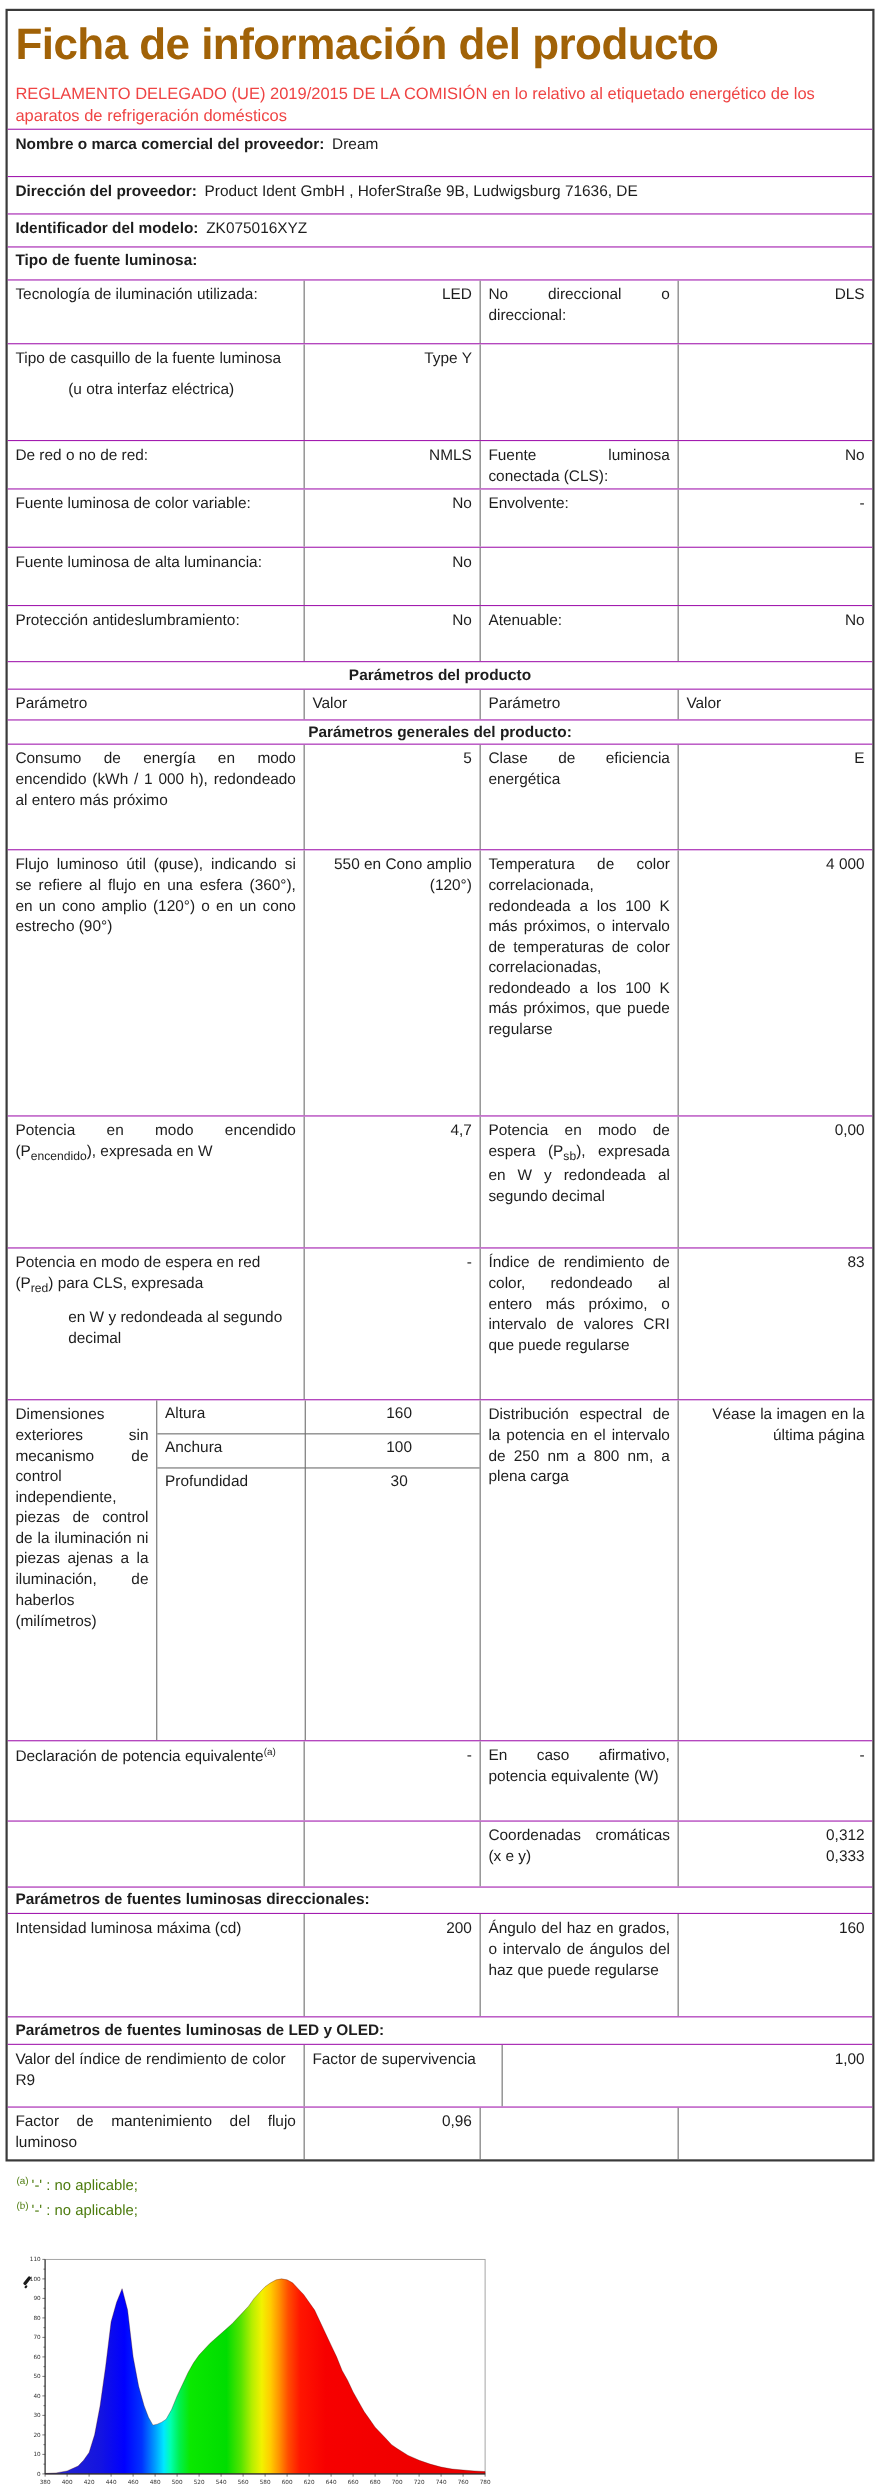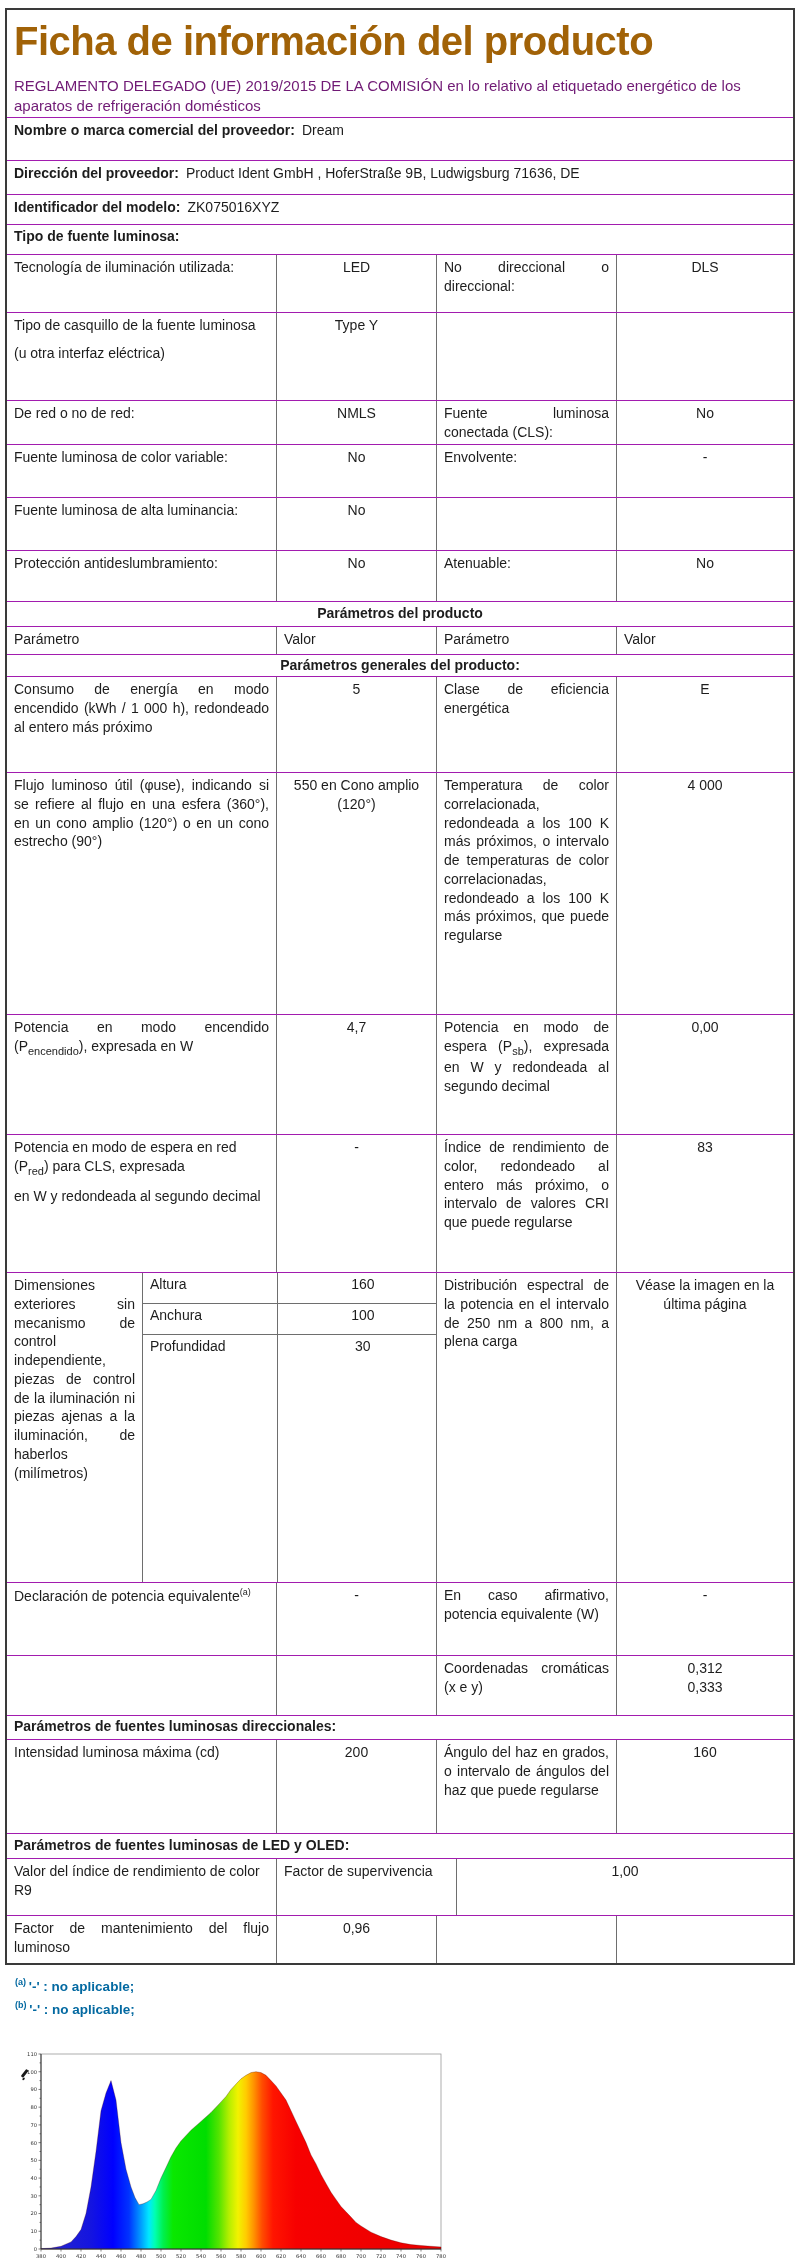--- a/index.html
+++ b/index.html
@@ -12,39 +12,39 @@
   .tbl{border:2px solid #3a3a3a;width:790px;box-sizing:border-box;background:#fff;}
   .row{display:flex;border-top:1px solid #a21caf;box-sizing:border-box;overflow:hidden;}
   .row:first-child{border-top:none;}
   .cell{box-sizing:border-box;padding:3px 7px;font-size:14px;line-height:1.34;overflow:hidden;}
   .full{width:100%;}
   .cA{width:269px;}
   .cB{width:160px;border-left:1px solid #6e6e6e;}
   .cC{width:180px;border-left:1px solid #6e6e6e;}
   .cD{flex:1;border-left:1px solid #6e6e6e;}
   .just{text-align:justify;}
-  .ctr{text-align:center;}
+  .ctr{text-align:right;}
   .hdr-center{text-align:center;font-weight:700;padding-top:2px;padding-bottom:2px;}
   .hdr-left{font-weight:700;padding-top:2px;padding-bottom:2px;}
   .doc-title{font-size:40px;font-weight:700;color:#a16207;letter-spacing:-0.5px;padding-top:2px;}
-  .doc-reg{font-size:15px;margin-top:7px;color:#701a75;line-height:1.35;}
+  .doc-reg{font-size:15px;margin-top:7px;color:#ef4444;line-height:1.35;}
   .kv .lbl{font-weight:700;}
   .kv .val{margin-left:7px;}
-  .p2{margin-top:9px;}
+  .p2{margin-top:9px;margin-left:48px;}
   sub{font-size:11px;}
   sup{font-size:9px;}
   
   .cA1{width:135px;}
   .subgrid{width:294px;border-left:1px solid #6e6e6e;position:relative;box-sizing:border-box;padding:0;}
   .subrow{display:flex;height:31px;box-sizing:border-box;gap:24px;}
   .subrow.b{border-bottom:1px solid #6e6e6e;}
   .sublbl{width:134px;box-sizing:border-box;padding:3px 7px;font-size:14px;}
   .subval{width:160px;box-sizing:border-box;padding:3px 7px;font-size:14px;text-align:center;}
   .subdivider{position:absolute;left:134px;top:0;bottom:0;width:1px;background:#6e6e6e;}
-  .footnotes{margin:10px 0 0 10px;font-size:13.5px;line-height:1.7;color:#0369a1;font-weight:bold;}
+  .footnotes{margin:10px 0 0 10px;font-size:13.5px;line-height:1.7;color:#4d7c0f;}
   .chart-wrap{position:relative;margin:24px 0 0 8px;width:446px;height:224px;}
   .artifact{position:absolute;left:7px;top:26px;width:9px;height:2.5px;background:#1b1b1b;transform:rotate(-52deg);border-radius:1px;}
   .artifact:after{content:"";position:absolute;left:-2px;top:3px;width:3px;height:2px;background:#1b1b1b;border-radius:50%;}
   svg text{font-family:"DejaVu Sans",sans-serif;}
 </style>
 </head>
 <body>
 
 <div class="sheet">
   <div class="tbl">

